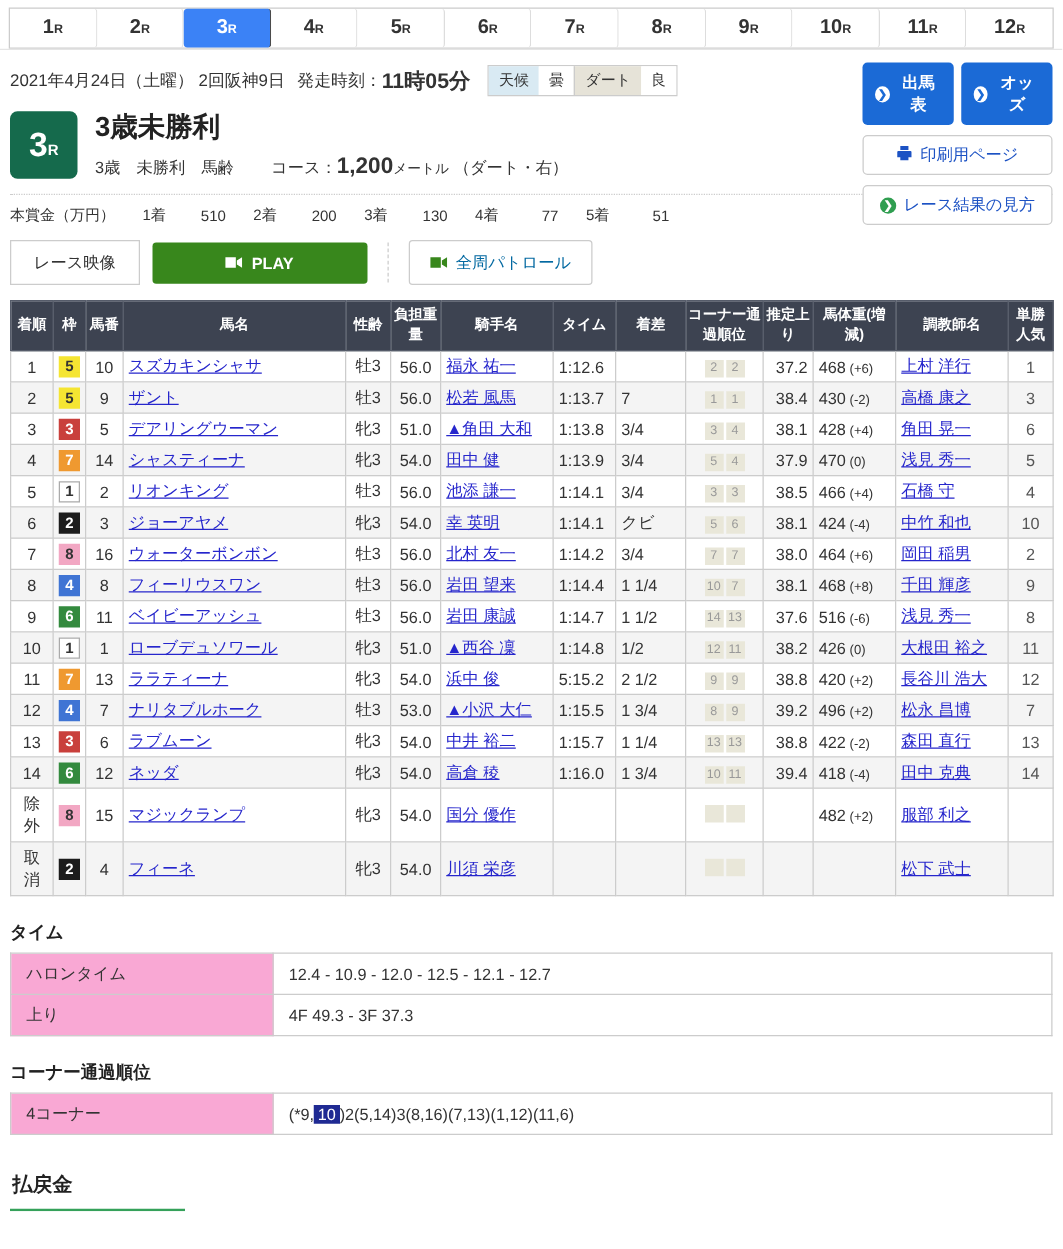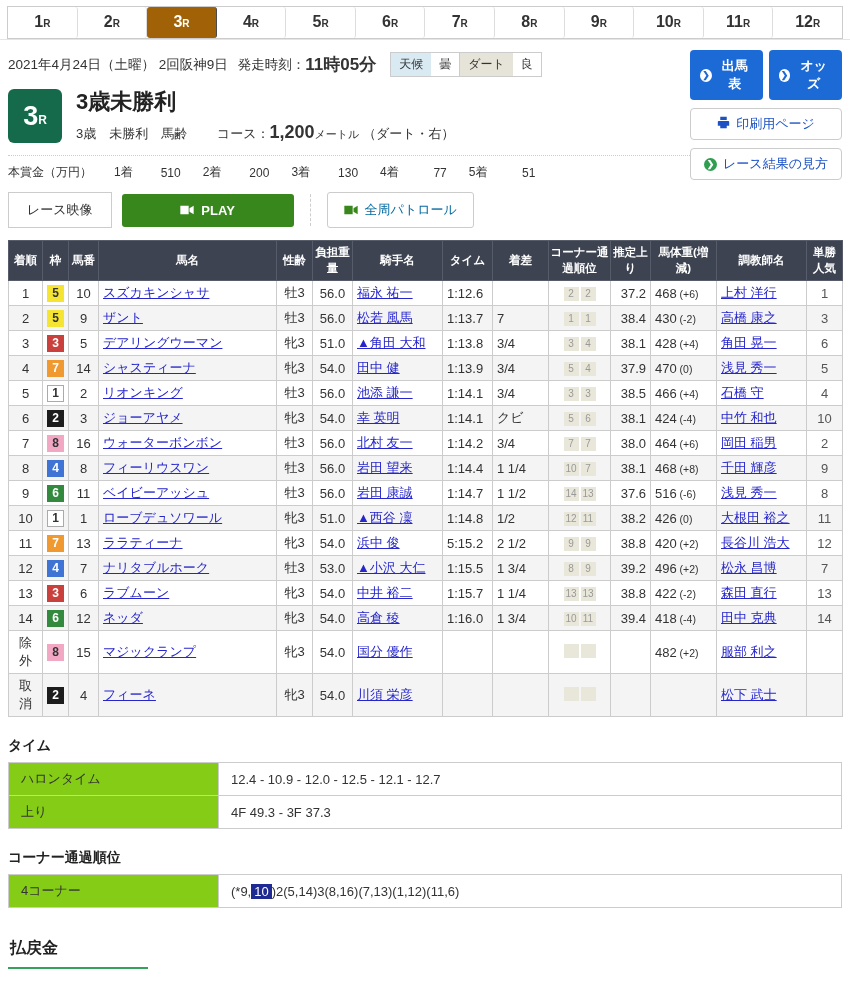--- a/index.html
+++ b/index.html
@@ -25,21 +25,21 @@
     padding: 6px 0 7px;
     font-weight: bold;
     font-size: 16px;
     color: #333;
     border-right: 1px solid #ddd;
     cursor: pointer;
     border-radius: 3px;
   }
   .tab:last-child { border-right: none; }
   .tab .rsuf { font-size: 10px; font-weight: bold; }
-  .tab.active { background: #a16207; color: #fff; border-right-color:#4a4a4a; }
+  .tab.active { background: #3b82f6; color: #fff; border-right-color:#4a4a4a; }
   .tabbar-underline { border-bottom: 1px solid #e5e5e5; margin: 0; }
 
   .content { padding: 0 8px; position: relative; }
 
   
   .race-head { position: relative; min-height: 148px; padding-top: 12px; }
   .dateline { display:flex; align-items:center; }
   .date-text { font-size: 13.5px; color:#333; }
   .start-label { margin-left: 10px; font-size: 13.5px; }
   .start-time { font-weight: bold; font-size: 17px; }
@@ -127,21 +127,21 @@
   .c-last3f { text-align:right; padding-right:7px; }
   .c-hweight { text-align:left; padding-left:6px; }
   .c-hweight .diff { font-size:10.5px; }
   .c-trainer { text-align:left; overflow:hidden; white-space:nowrap; }
   .c-pop { text-align:center; color:#555; }
 
   
   .sec-title { font-weight:bold; font-size:14px; color:#222; margin:20px 0 7px 0; }
   table.kv { border-collapse:collapse; width:834px; }
   table.kv td { border:1px solid #ccc; font-size:13px; padding:7px 12px; }
-  td.kv-label { width:210px; background:#84cc16; }
+  td.kv-label { width:210px; background:#f9a8d4; }
   .hl10 { background:#1f2a93; color:#fff; padding:0 3px; }
 
   
   .payout-sec { margin-top:30px; }
   .payout-title { font-weight:bold; font-size:16px; color:#222; display:inline-block;
     border-bottom:2px solid #35a15a; padding:0 90px 8px 2px; }
 </style>
 </head>
 <body>
 

